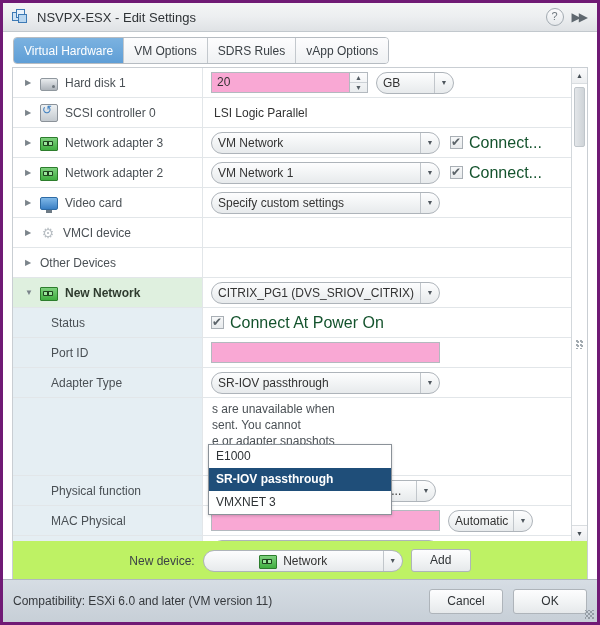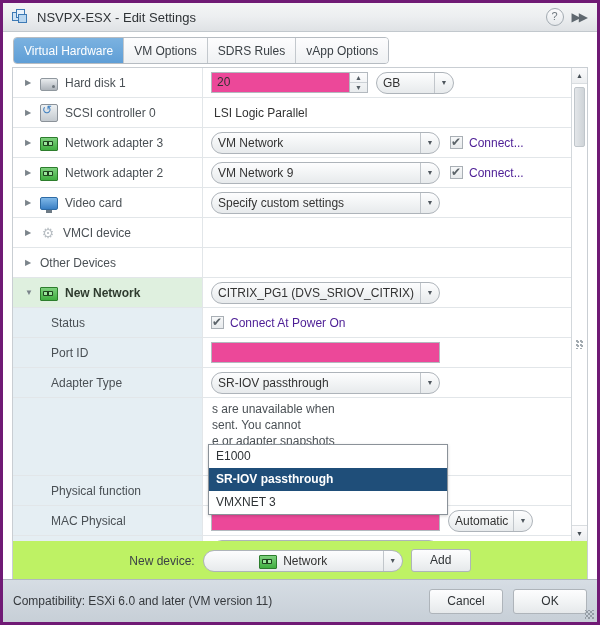--- a/index.html
+++ b/index.html
@@ -225,21 +225,21 @@
     color:#b9bfc4; font-size:14px; line-height:16px; text-align:center;
   }
   .ic-vmci:before { content:'\2699'; }
   .ic-none { width: 0; margin: 0; }
 
   
   .textbox {
     box-sizing: border-box;
     height: 21px;
     border: 1px solid #b3b9bf;
-    background: #ec4899;
+    background: #f9a8d4;
     font-size: 12px;
     color: #333;
     padding: 0 5px;
     line-height: 19px;
     display: inline-block;
     overflow: hidden;
     white-space: nowrap;
   }
   .spinner {
     box-sizing: border-box;
@@ -299,21 +299,21 @@
     flex: 0 0 auto;
     cursor: pointer;
   }
   .chk:after {
     content: '\2714';
     position: absolute;
     left: 0px; top: -2px;
     font-size: 12px;
     color: #5b6369;
   }
-  .chk-label { font-size: 12px; color: #4c1d95; }
+  .chk-label { font-size: 16px; color: #14532d; }
 
   
   .warnrow { height: 78px; align-items: flex-start; }
   .warnrow > .label { align-items: flex-start; }
   .warnrow > .value {
     align-items: flex-start;
     padding-top: 3px;
   }
   .warntext {
     width: 340px;
@@ -321,21 +321,21 @@
     color: #4a5055;
     line-height: 16px;
     padding-left: 1px;
   }
 
   
   .dropdown {
     position: absolute;
     left: 195px;
     top: 376px;
-    width: 240px;
+    width: 184px;
     box-sizing: border-box;
     border: 1px solid #8b9299;
     background: #ffffff;
     z-index: 40;
     box-shadow: 0 1px 3px rgba(0,0,0,0.18);
   }
   .dditem {
     height: 23px;
     line-height: 23px;
     padding-left: 7px;
@@ -538,21 +538,21 @@
       </div>
 
       <div class="row">
         <div class="label">
           <span class="twisty">▶</span>
           <span class="dicon ic-net"></span>
           <span>Network adapter 2</span>
         </div>
         <div class="value">
           <span class="combo" style="width:229px;">
-            <span class="ctext">VM Network 9</span>
+            <span class="ctext">VM Network 1</span>
             <span class="carrow">▼</span>
           </span>
           <span class="chk" style="margin-left:10px;"></span>
           <span class="chk-label">Connect...</span>
         </div>
       </div>
 
       <div class="row">
         <div class="label">
           <span class="twisty">▶</span>

